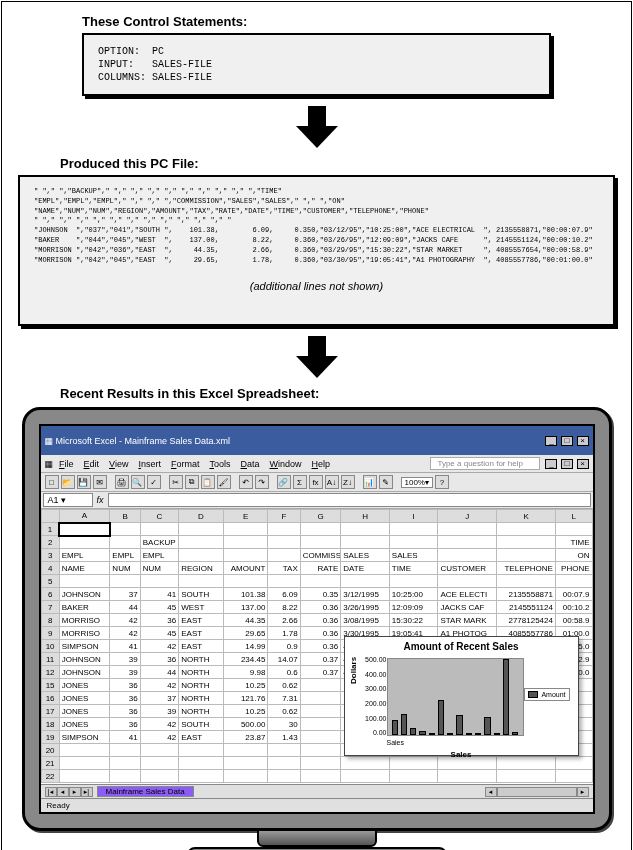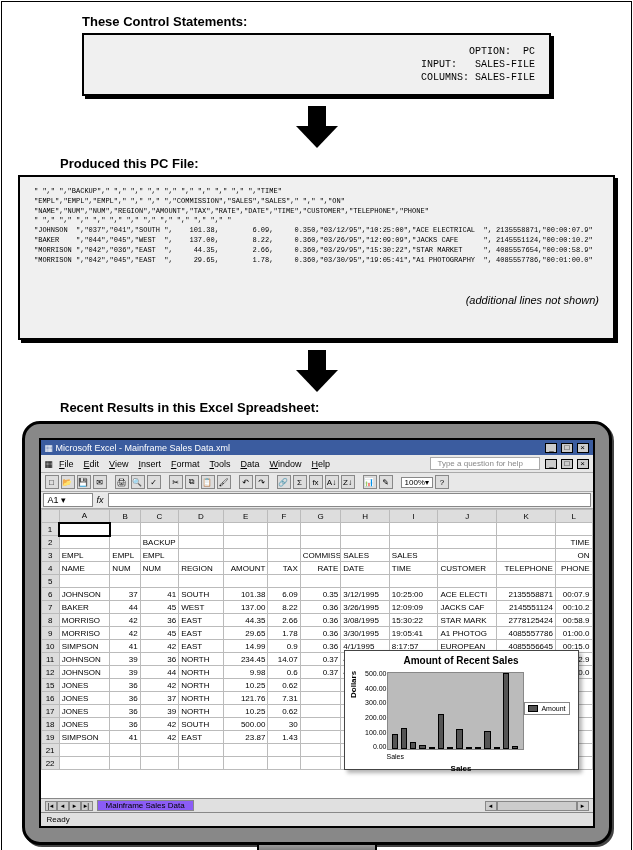--- a/index.html
+++ b/index.html
@@ -30,28 +30,28 @@
   .box {
     border: 2px solid #000;
     background: #f0f0f0;
     padding: 10px 14px;
     font-family: "Courier New", monospace;
     font-size: 10px;
     line-height: 1.3;
     white-space: pre;
     box-shadow: 3px 3px 0 #000;
   }
-  .box1 { margin: 0 70px 0 70px; text-align: right; }
+  .box1 { margin: 0 70px 0 70px; }
   .box2 { margin: 0 6px 0 6px; font-size: 7px; line-height: 1.4; white-space: pre; overflow: hidden; }
   .box2 .italic-note {
     font-family: Arial, sans-serif;
     font-style: italic;
-    text-align: right;
+    text-align: center;
     font-size: 11px;
-    margin-top: 18px;
+    margin-top: 4px;
     white-space: normal;
   }
   .arrow-wrap {
     text-align: center;
     margin: 10px 0 6px 0;
   }
   .arrow {
     display: inline-block;
     width: 42px;
     height: 42px;
@@ -128,21 +128,21 @@
     background: #2a2;
     border-radius: 50%;
     border: 1px solid #000;
   }
 
   
   .titlebar {
     background: #3b5c9f;
     color: #fff;
     font-size: 9px;
-    padding: 2px 4px;
+    padding: 9px 4px;
     display: flex;
     justify-content: space-between;
     align-items: center;
   }
   .win-controls span {
     display: inline-block;
     width: 12px;
     height: 10px;
     background: #ccc;
     border: 1px solid #000;
@@ -763,20 +763,35 @@
                   <td></td>
                 </tr>
                 <tr>
                   <th class="rowhdr">19</th>
                   <td>SIMPSON</td>
                   <td class="num">41</td>
                   <td class="num">42</td>
                   <td>EAST</td>
                   <td class="num">23.87</td>
                   <td class="num">1.43</td>
+                  <td></td>
+                  <td></td>
+                  <td></td>
+                  <td></td>
+                  <td></td>
+                  <td></td>
+                </tr>
+                <tr>
+                  <th class="rowhdr">20</th>
+                  <td></td>
+                  <td></td>
+                  <td></td>
+                  <td></td>
+                  <td></td>
+                  <td></td>
                   <td></td>
                   <td></td>
                   <td></td>
                   <td></td>
                   <td></td>
                   <td></td>
                 </tr>
                 <tr>
                   <th class="rowhdr">21</th>
                   <td></td>

